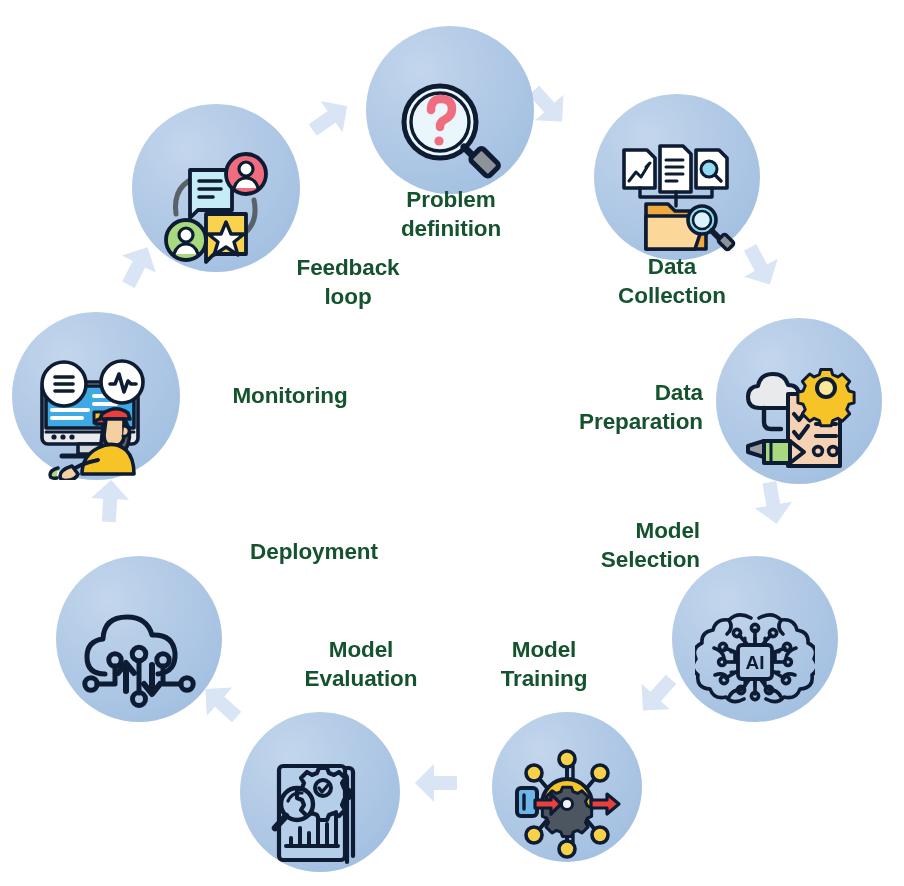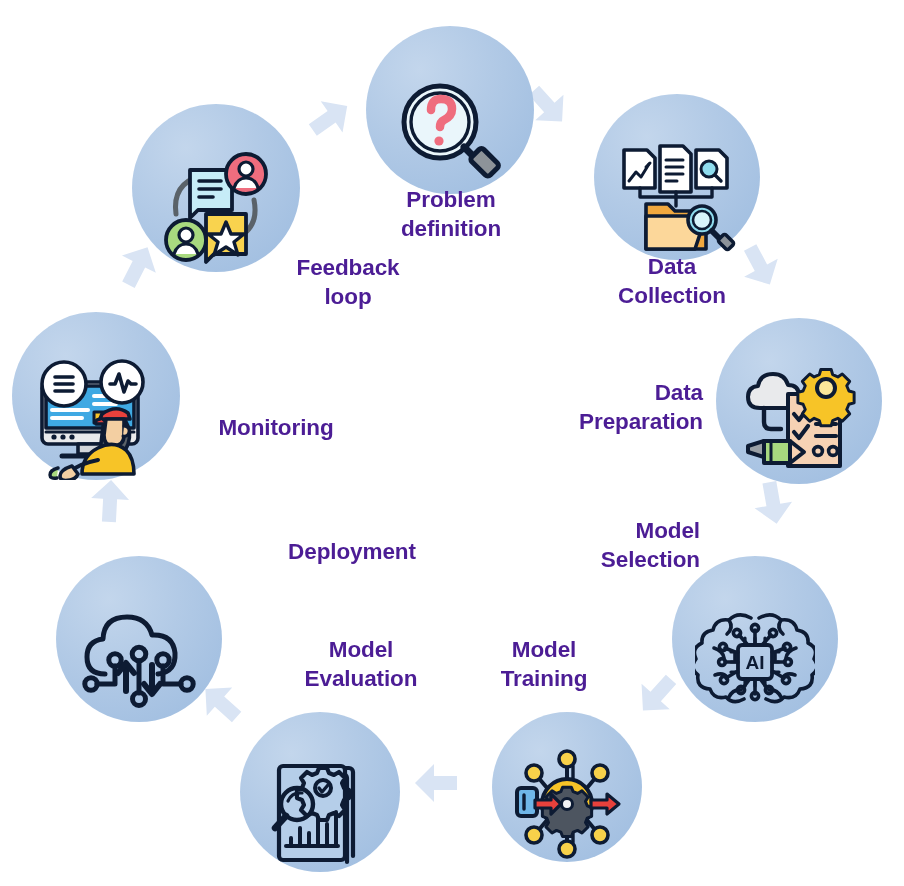--- a/index.html
+++ b/index.html
@@ -8,21 +8,21 @@
        font-family:"Liberation Sans",sans-serif;}
   #stage{position:absolute;left:0;top:0;width:904px;height:886px;}
 
   
   .node{position:absolute;border-radius:50%;
         background:radial-gradient(circle at 32% 26%, #c3d6ec 0%, #b2cae6 42%, #9cbbdf 100%);
         display:flex;align-items:flex-end;justify-content:center;}
   .node svg{display:block;}
 
   
-  .label{position:absolute;color:#4c1d95;font-weight:bold;
+  .label{position:absolute;color:#14532d;font-weight:bold;
          font-size:22.5px;line-height:1.30;letter-spacing:-0.1px;
          white-space:pre-line;}
   .lbl-l{text-align:right;}
   .lbl-r{text-align:center;}
   .lbl-c{text-align:center;}
 
   
   .arrow{position:absolute;width:50px;height:46px;}
   .arrow svg{display:block;width:100%;height:100%;}
 </style>
@@ -334,21 +334,21 @@
         <circle cx="60" cy="95" r="6.5"></circle>
 
         <path d="M47 87 V61" stroke-width="6"></path>
         <path d="M39 69 l8 -10 l8 10" stroke-width="6"></path>
 
         <path d="M73 61 V88" stroke-width="6"></path>
         <path d="M65 80 l8 10 l8 -10" stroke-width="6"></path>
       </g>
     </svg>
   </div>
-  <div class="label lbl-r" style="left:214px;top:537px;width:200px;margin-left:38px;">Deployment</div>
+  <div class="label lbl-r" style="left:214px;top:537px;width:200px;">Deployment</div>
 
   <div class="node" style="left:12px;top:312px;width:168px;height:168px;">
     <svg width="128" height="124" viewBox="0 0 128 124">
       <g stroke="#0d1b33" stroke-width="3.6" stroke-linecap="round" stroke-linejoin="round">
 
         <rect x="10" y="26" width="96" height="62" rx="6" fill="#e9eaec"></rect>
         <rect x="14" y="30" width="88" height="42" fill="#3fa9e3"></rect>
 
         <g stroke="#ffffff" stroke-width="4" fill="none">
           <path d="M20 54 h36"></path>
@@ -389,21 +389,21 @@
         <path d="M92 70 q6 1 5 6 q-1 5 -6 4" fill="#f3cfa2" stroke-width="3"></path>
 
         <path d="M66 92 q16 -8 28 2 q8 8 8 24 h-52 q0 -18 16 -26 Z" fill="#f7c427"></path>
 
         <path d="M66 104 q-20 4 -28 12" fill="none" stroke-width="4"></path>
         <path d="M40 110 q-12 4 -12 10 q0 6 10 4 q6 -1 8 -6 Z" fill="#f3cfa2"></path>
         <path d="M26 112 q-8 2 -8 7 q0 4 7 3" fill="#a8d97f" stroke-width="3.4"></path>
       </g>
     </svg>
   </div>
-  <div class="label lbl-r" style="left:176px;top:381px;width:200px;margin-top:32px;">Monitoring</div>
+  <div class="label lbl-r" style="left:190px;top:381px;width:200px;">Monitoring</div>
 
   <div class="node" style="left:132px;top:104px;width:168px;height:168px;">
     <svg width="124" height="124" viewBox="0 0 124 124">
       <g stroke="#0d1b33" stroke-width="3.8" stroke-linecap="round" stroke-linejoin="round">
 
         <path d="M22 66 q-4 -30 24 -38" fill="none" stroke-width="5" stroke="#5a6269"></path>
         <path d="M38 22 l10 6 l-10 7" fill="#5a6269" stroke="#5a6269" stroke-width="4"></path>
         <path d="M100 52 q6 30 -22 40" fill="none" stroke-width="5" stroke="#5a6269"></path>
         <path d="M86 88 l-10 -6 l10 -7" fill="#5a6269" stroke="#5a6269" stroke-width="4"></path>
 

